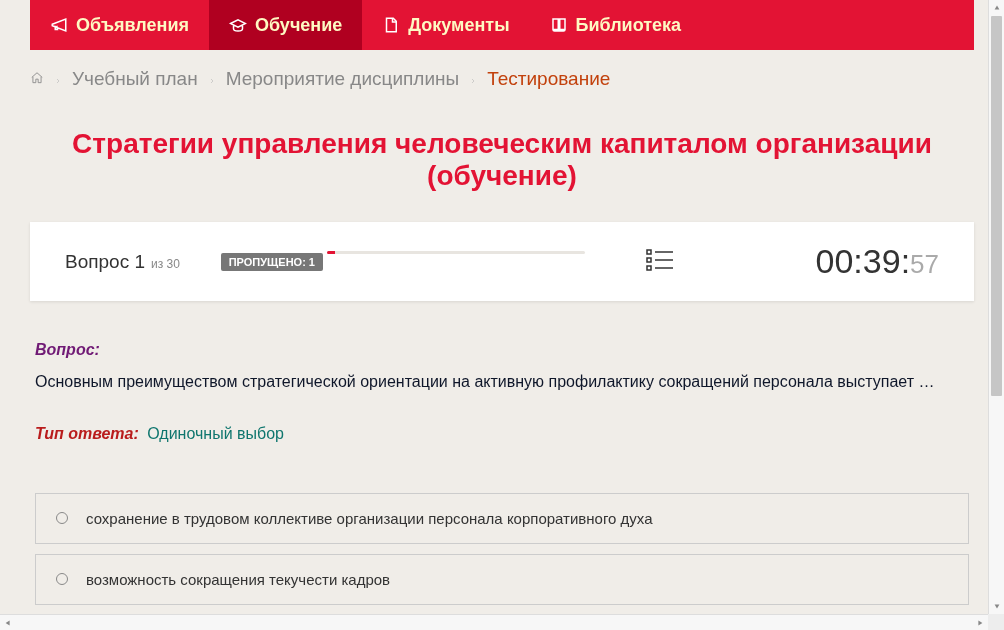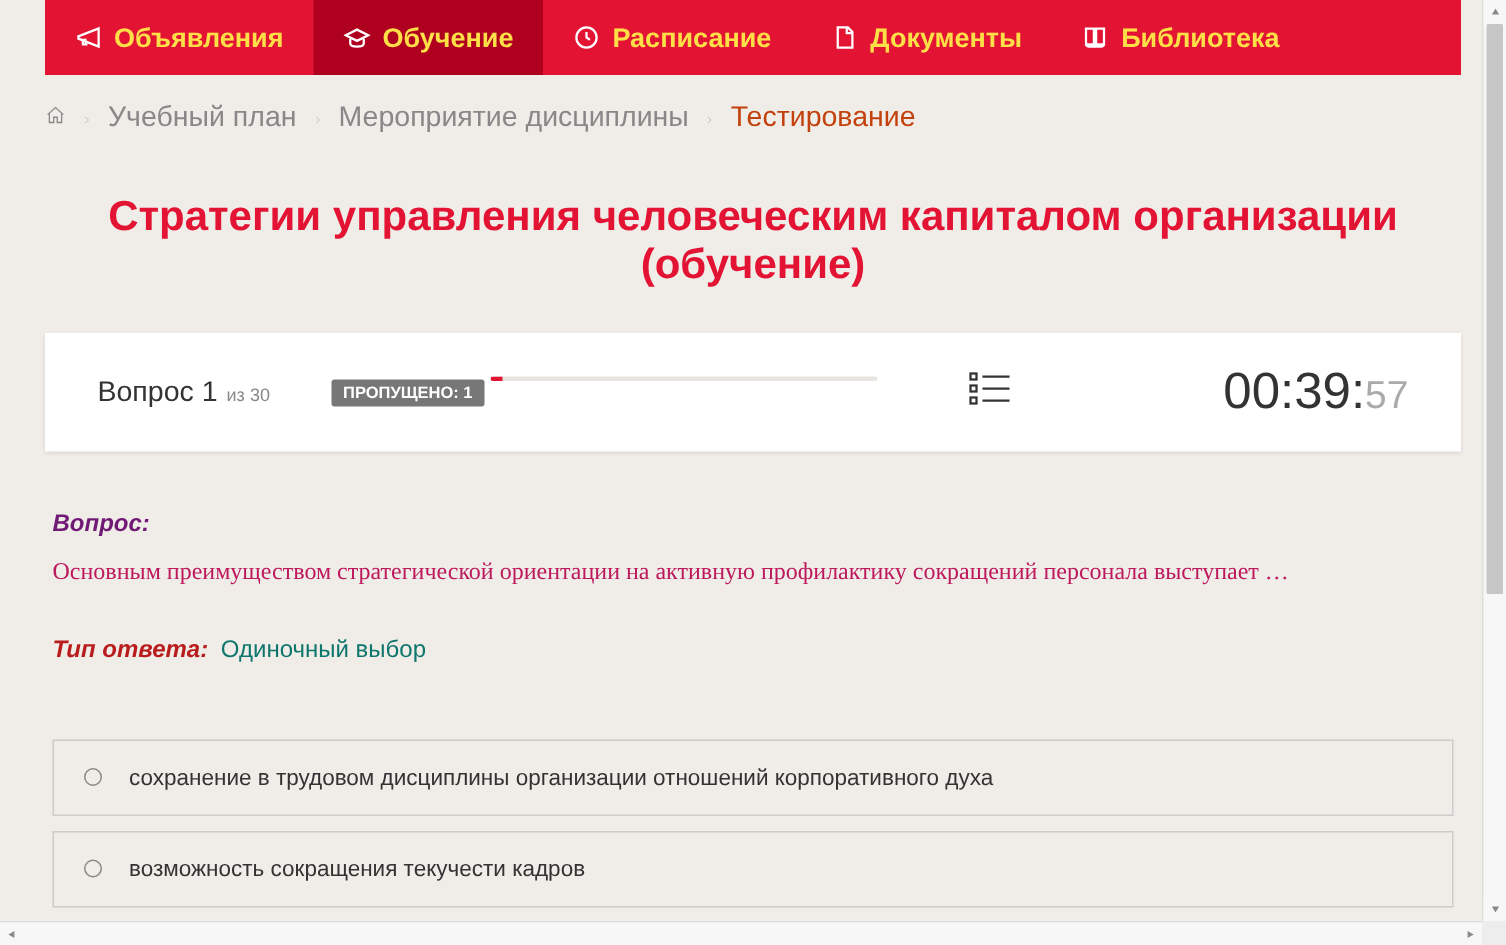--- a/index.html
+++ b/index.html
@@ -24,21 +24,21 @@
     .nav-bar {
       background: #e31334;
       display: flex;
       height: 50px;
       align-items: stretch;
     }
     .nav-item {
       display: flex;
       align-items: center;
       padding: 0 20px;
-      color: #fde047;
+      color: #fef9c3;
       font-size: 18px;
       font-weight: 600;
       cursor: pointer;
       gap: 8px;
       white-space: nowrap;
     }
     .nav-item.active {
       background: #b00020;
     }
     .nav-icon {
@@ -179,23 +179,22 @@
     }
     .question-header {
       font-size: 16px;
       font-style: italic;
       font-weight: bold;
       color: #701a75;
       margin-bottom: 10px;
     }
     .question-text {
       font-size: 16px;
-      color: #be185d;
+      color: #0f172a;
       line-height: 1.6;
-      font-family: Liberation Serif, serif;
     }
     .answer-type-block {
       padding: 0 5px;
       margin-bottom: 50px;
     }
     .answer-type-label {
       font-size: 16px;
       font-style: italic;
       font-weight: bold;
       color: #b91c1c;
@@ -306,29 +305,20 @@
       </span>
       <span>Объявления</span>
     </div>
     <div class="nav-item active">
       <span class="nav-icon">
         <svg viewBox="0 0 24 24">
             <path d="M2 10l10-5 10 5-10 5-10-5zm4 3v4c0 2 3 3 6 3s6-1 6-3v-4"></path>
           </svg>
       </span>
       <span>Обучение</span>
-    </div>
-    <div class="nav-item">
-      <span class="nav-icon">
-        <svg viewBox="0 0 24 24">
-            <circle cx="12" cy="12" r="9"></circle>
-            <path d="M12 7v5l3 2"></path>
-          </svg>
-      </span>
-      <span>Расписание</span>
     </div>
     <div class="nav-item">
       <span class="nav-icon">
         <svg viewBox="0 0 24 24">
             <path d="M6 3h9l4 4v14H6V3z"></path>
             <path d="M14 3v5h5"></path>
           </svg>
       </span>
       <span>Документы</span>
     </div>
@@ -410,21 +400,21 @@
   </div>
 
   <div class="answer-type-block">
     <span class="answer-type-label">Тип ответа:</span>
     <span class="answer-type-value">Одиночный выбор</span>
   </div>
 
   <div class="options-block">
     <label class="option-item">
       <span class="radio-circle"></span>
-      <span class="option-text">сохранение в трудовом дисциплины организации отношений корпоративного духа</span>
+      <span class="option-text">сохранение в трудовом коллективе организации персонала корпоративного духа</span>
     </label>
     <label class="option-item">
       <span class="radio-circle"></span>
       <span class="option-text">возможность сокращения текучести кадров</span>
     </label>
     <div class="option-item" style="height:4px;padding:0;margin-bottom:0;"></div>
   </div>
 </div>
 
 <div class="scrollbar-vertical">

